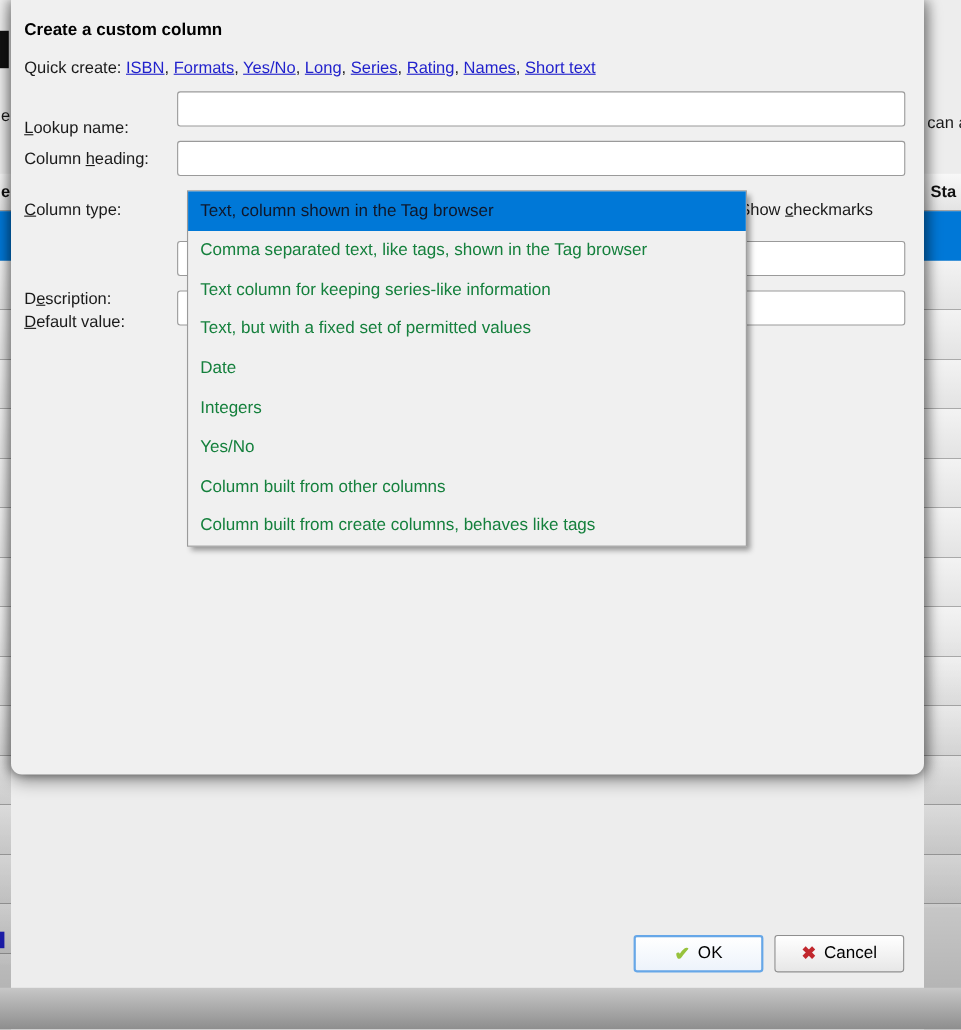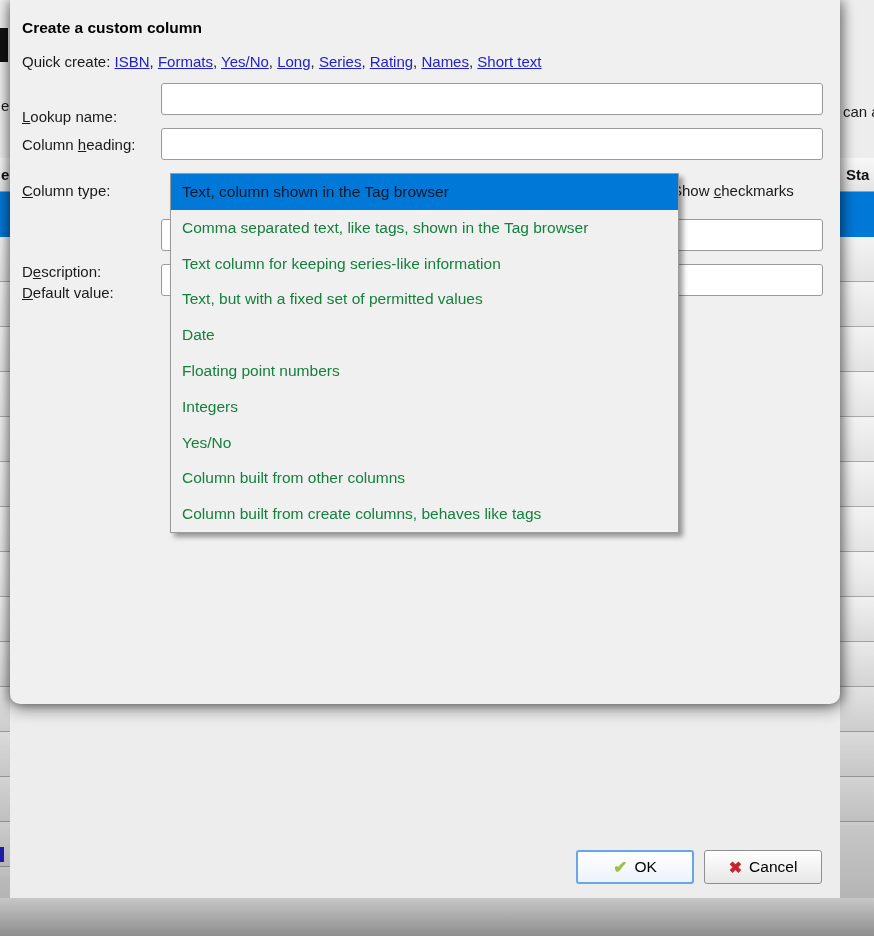--- a/index.html
+++ b/index.html
@@ -167,21 +167,20 @@
     <span></span><span class="accel">D</span><span>efault value:</span>
   </div>
   <input class="txt-input" style="top: 264px;" type="text" value="">
 
   <div class="dropdown" id="dropdown-list">
       <div class="dd-item selected">Text, column shown in the Tag browser</div>
       <div class="dd-item">Comma separated text, like tags, shown in the Tag browser</div>
       <div class="dd-item">Text column for keeping series-like information</div>
       <div class="dd-item">Text, but with a fixed set of permitted values</div>
       <div class="dd-item">Date</div>
-      <div class="dd-item">Floating point numbers</div>
       <div class="dd-item">Integers</div>
       <div class="dd-item">Yes/No</div>
       <div class="dd-item">Column built from other columns</div>
       <div class="dd-item">Column built from create columns, behaves like tags</div>
     </div>
 
   <div class="btn btn-ok">
     <span class="icon-check">✔</span>
     <span>OK</span>
   </div>

